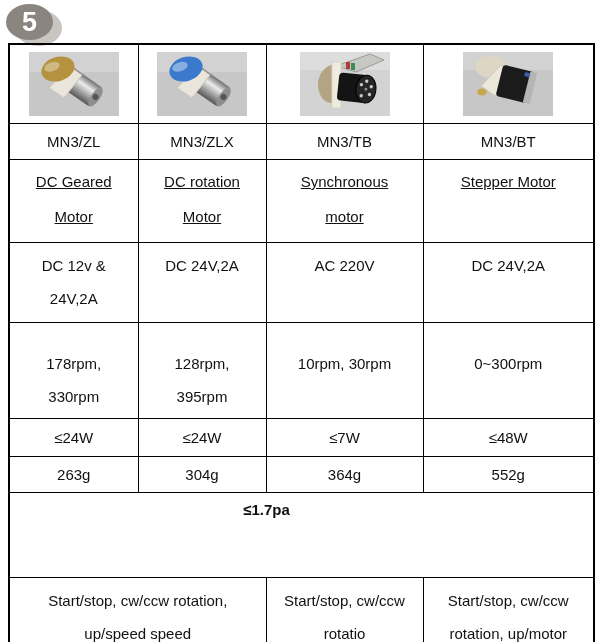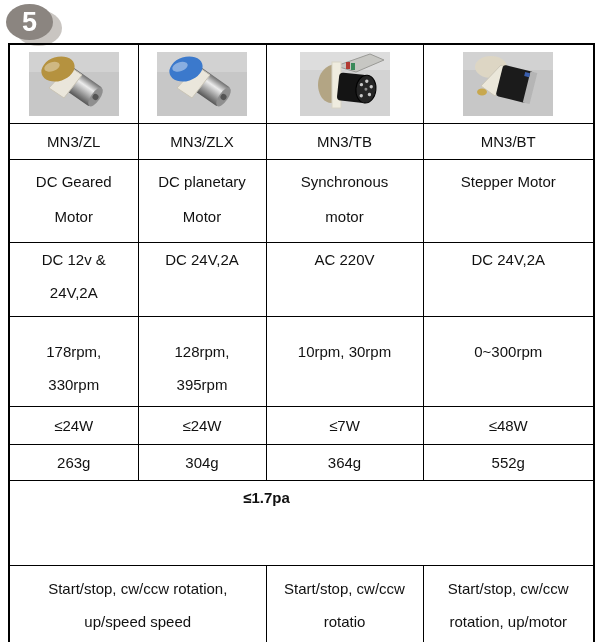--- a/index.html
+++ b/index.html
@@ -19,28 +19,28 @@
     position:absolute;left:8px;top:43px;width:585px;
     border-collapse:collapse;table-layout:fixed;border:2px solid #000;
   }
   table.spec td{
     border:1.5px solid #000;text-align:center;font-size:15px;
     padding:0;overflow:hidden;vertical-align:top;
   }
   tr.r-photo  td{height:78px;vertical-align:middle;}
   tr.r-model  td{height:35px;vertical-align:middle;}
   tr.r-type   td{height:78px;padding-top:4px;}
-  tr.r-power  td{height:73px;margin-left:39px;}
-  tr.r-speed  td{height:71px;padding-top:18px;margin-top:28px;}
+  tr.r-power  td{height:73px;padding-top:6px;margin-left:39px;}
+  tr.r-speed  td{height:71px;padding-top:24px;margin-top:28px;}
   tr.r-watt   td{height:37px;vertical-align:middle;}
   tr.r-weight td{height:35px;vertical-align:middle;margin-left:16px;}
   tr.r-pressure td{height:76px;padding-top:8px;padding-right:70px;font-weight:bold;}
   tr.r-controls td{height:111px;padding-top:6px;}
   .ln{line-height:33px;min-height:33px;}
-  tr.r-type .ln{line-height:35px;min-height:35px;}
+  tr.r-type .ln{line-height:35px;min-height:35px;text-decoration:underline;}
   .photo{width:90px;height:64px;margin:0 auto;}
   .photo svg{display:block;width:90px;height:64px;}
 </style>
 </head>
 <body>
 
 <svg width="0" height="0" style="position:absolute" aria-hidden="true">
   <defs>
     <linearGradient id="gSilver" x1="0" y1="0" x2="0" y2="1">
       <stop offset="0" stop-color="#6e6e6e"></stop>
@@ -149,21 +149,21 @@
     <td>MN3/TB</td>
     <td>MN3/BT</td>
   </tr>
 
   <tr class="r-type">
     <td>
       <div class="ln">DC Geared</div>
       <div class="ln">Motor</div>
     </td>
     <td>
-      <div class="ln">DC planetary</div>
+      <div class="ln">DC rotation</div>
       <div class="ln">Motor</div>
     </td>
     <td>
       <div class="ln">Synchronous</div>
       <div class="ln">motor</div>
     </td>
     <td>
       <div class="ln">Stepper Motor</div>
       <div class="ln"></div>
     </td>

